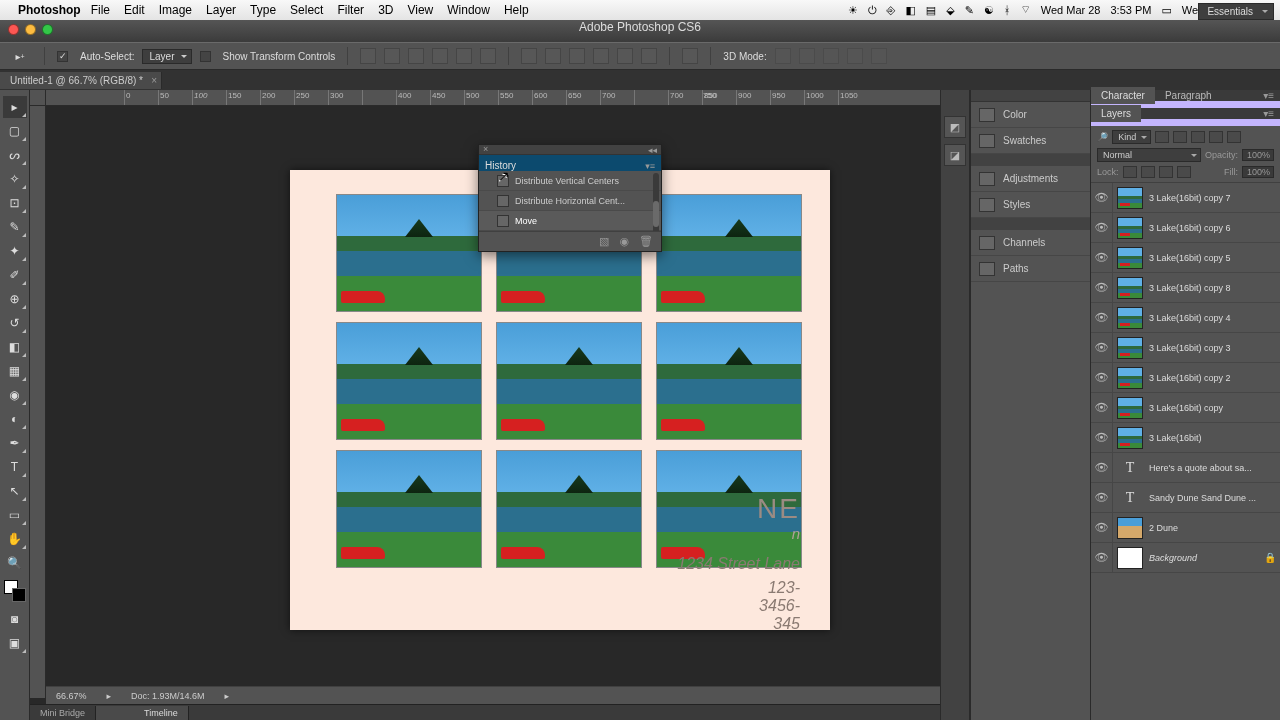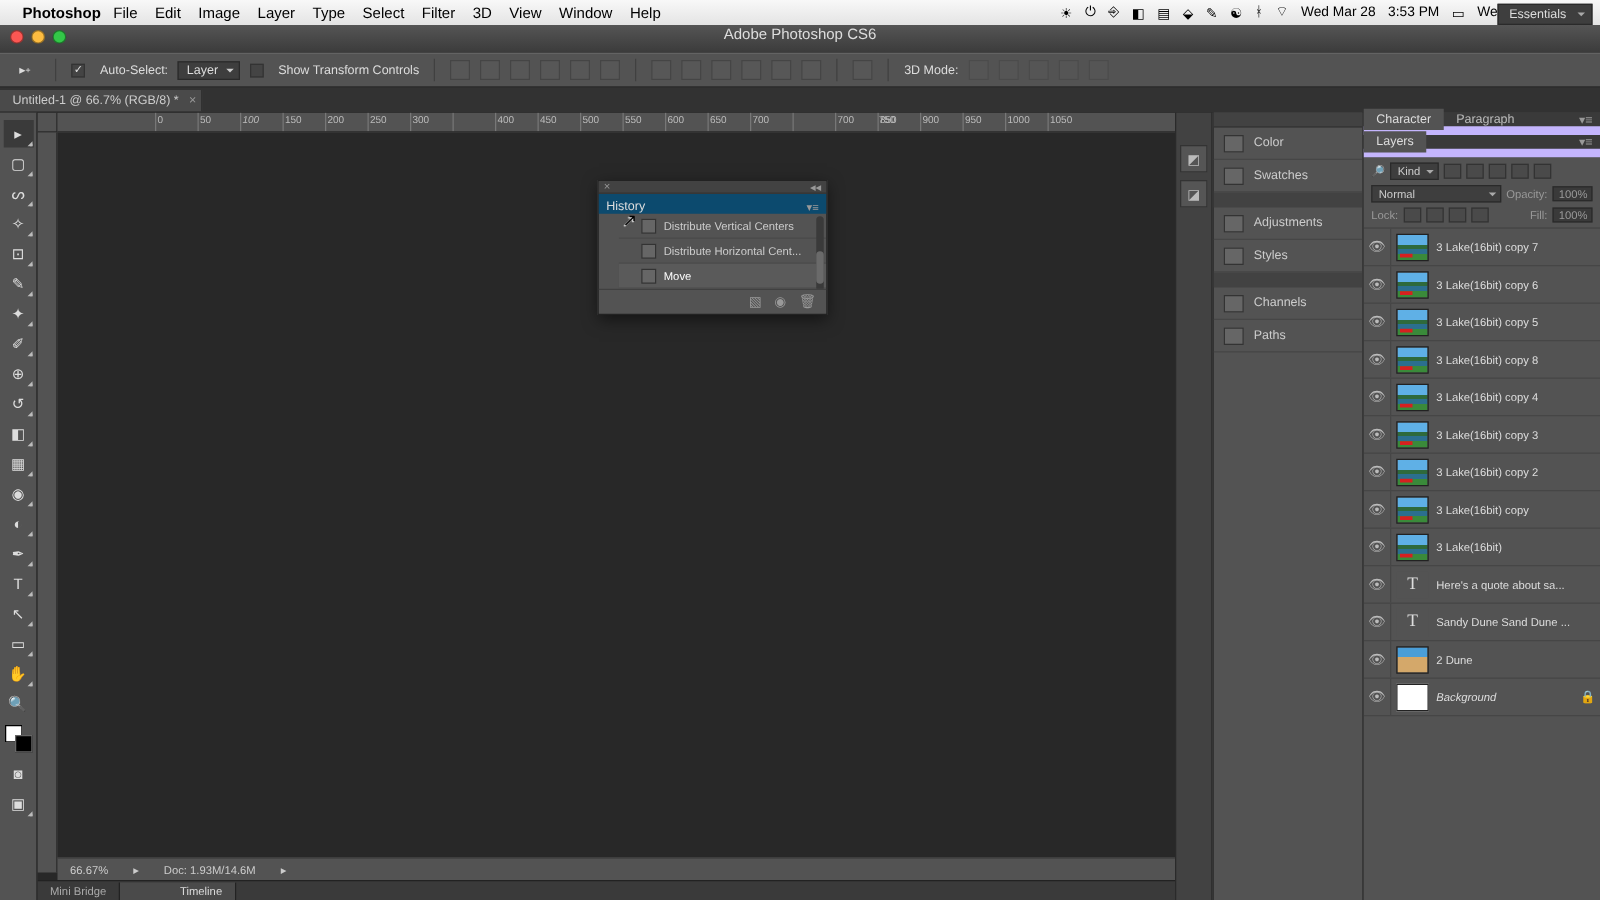--- a/index.html
+++ b/index.html
@@ -109,21 +109,21 @@
 .layer-row .name.italic { font-style: italic; }
 .layer-row .lock { width: 16px; color:#aaa; font-size:10px; }
 
 
 .history-panel { position: absolute; top: 144px; left: 478px; width: 184px; background: #535353; border: 1px solid #222; box-shadow: 0 4px 12px rgba(0,0,0,.5); z-index: 50; }
 .history-panel .hp-top { height: 10px; background: #424242; border-bottom:1px solid #333; position:relative; }
 .history-panel .hp-top .hclose { position:absolute; left:4px; top:-1px; color:#999; font-size:9px; }
 .history-panel .hp-top .hcoll { position:absolute; right:4px; top:0; color:#999; font-size:9px; }
 .history-panel .hp-tab { height: 16px; background: #0c4a6e; display:flex; align-items:flex-end; font-size:10px; color:#ddd; padding:0 6px; }
 .history-panel .hp-tab .hmenu { margin-left:auto; color:#999; font-size:9px; }
-.history-panel .hp-list { max-height: 84px; overflow:hidden; position:relative;margin-left:16px; }
+.history-panel .hp-list { max-height: 84px; overflow:hidden; position:relative; }
 .history-panel .hp-item { height: 20px; display:flex; align-items:center; font-size:9px; color:#ccc; padding-left:18px; gap:6px; border-bottom:1px solid #4a4a4a; }
 .history-panel .hp-item.active { background:#5a5a5a; color:#fff; }
 .history-panel .hp-item .hico { width:12px; height:12px; border:1px solid #333; background:#666; }
 .history-panel .hp-footer { height:20px; border-top:1px solid #404040; display:flex; align-items:center; justify-content:flex-end; gap:10px; padding:0 8px; color:#999; font-size:11px; }
 .history-panel .hp-scroll { position:absolute; right:2px; top:2px; width:6px; height:60px; background:#3a3a3a; border-radius:3px; }
 .history-panel .hp-scroll::after { content:""; position:absolute; top:28px; left:0; width:6px; height:26px; background:#6a6a6a; border-radius:3px; }
 
 .cursor { position:absolute; top:168px; left:498px; z-index:60; color:#000; font-size:14px; pointer-events:none; }
 .cursor::after { content:"↖"; transform: scaleX(-1); display:inline-block; filter: drop-shadow(1px 1px 0 #fff); }
 
@@ -295,20 +295,39 @@
           <div class="tick" style="left: 724px;"></div>
           <div class="tlabel" style="left: 726px;">950</div>
           <div class="tick" style="left: 758px;"></div>
           <div class="tlabel" style="left: 760px;">1000</div>
           <div class="tick" style="left: 792px;"></div>
           <div class="tlabel" style="left: 794px;">1050</div>
         </div>
       </div>
     <div class="ruler-v"></div>
 
+    <div class="doc-canvas">
+      <div class="lake-grid">
+        <div class="lake"></div>
+        <div class="lake"></div>
+        <div class="lake"></div>
+        <div class="lake"></div>
+        <div class="lake"></div>
+        <div class="lake"></div>
+        <div class="lake"></div>
+        <div class="lake"></div>
+        <div class="lake"></div>
+      </div>
+      <div class="doc-text">
+        <div class="line1">NE</div>
+        <div class="line2">n</div>
+        <div class="addr">1234 Street Lane</div>
+        <div class="phone">123-3456-345</div>
+      </div>
+    </div>
 
     <div class="status-bar">
       <span>66.67%</span>
       <span>▸</span>
       <span>Doc: 1.93M/14.6M</span>
       <span>▸</span>
     </div>
     <div class="bottom-tabs">
       <div class="btab">Mini Bridge</div>
       <div class="btab active">Timeline</div>

